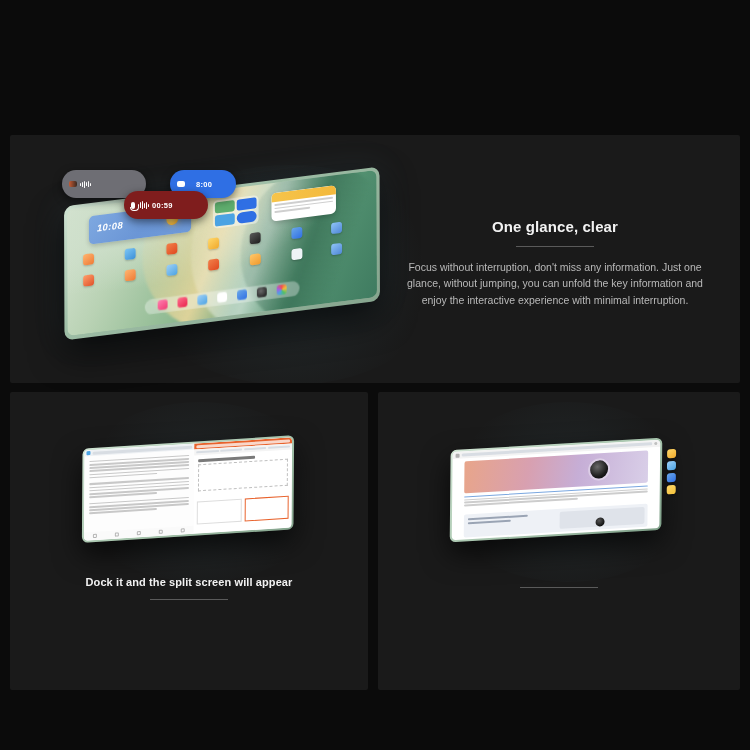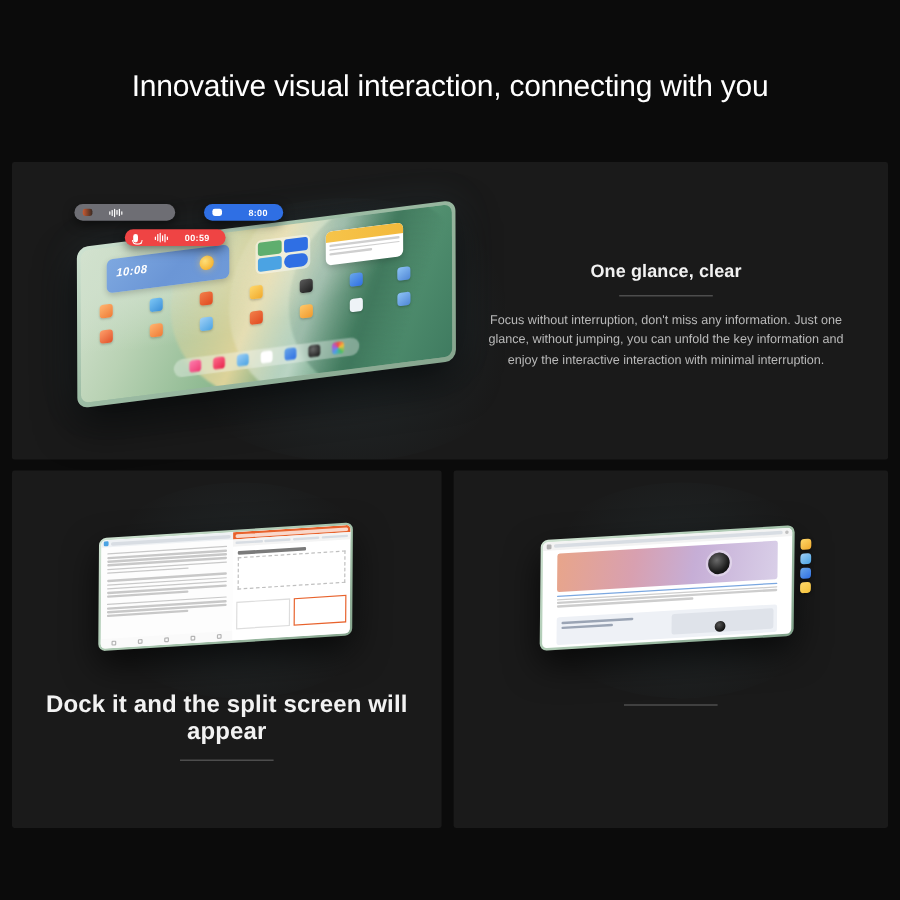--- a/index.html
+++ b/index.html
@@ -60,21 +60,21 @@
   .copy-top{
     position:absolute; left:395px; top:218px; width:320px;
   }
   .copy-top .txt-head{ font-size:15px; }
   .copy-top .divider{ width:78px; }
   .copy-top .txt-body{ font-size:10.5px; }
 
   
   .copy-bl{ position:absolute; left:26px;  top:576px; width:326px; }
   .copy-br{ position:absolute; left:392px; top:576px; width:334px; }
-  .copy-bl .txt-head, .copy-br .txt-head{ font-size:20px; }
+  .copy-bl .txt-head, .copy-br .txt-head{ font-size:11px; }
   .copy-bl .divider, .copy-br .divider{ width:78px; }
   .copy-bl .txt-body, .copy-br .txt-body{ font-size:10.5px; }
 
   
   .hero{
     position:absolute; left:55px; top:182px; width:345px; height:155px;
   }
   .tablet-3d{
     position:absolute; left:8px; top:5px;
     width:318px; height:133px;
@@ -170,31 +170,31 @@
     border-radius:8px; background:rgba(255,255,255,.34);
     backdrop-filter:blur(3px);
     display:flex; align-items:center; justify-content:space-evenly;
     padding:0 3px;
   }
   .dock i{ width:10px; height:10px; border-radius:3px; display:block; }
 
   
   .pill{
     position:absolute;
-    display:flex; align-items:center; gap:14px;
+    display:flex; align-items:center; gap:3px;
     border-radius:999px;
     padding:0 7px;
-    height:14px;
+    height:28px;
     font-size:7.5px; color:#fff; letter-spacing:.3px;
     box-shadow:0 3px 9px rgba(0,0,0,.5);
     text-align:right;
   }
   .pill-grey{ left:62px; top:170px; width:84px; background:#6e6e74; }
   .pill-blue{ left:170px;top:170px; width:66px; background:#2f6fe4; }
-  .pill-red { left:104px;top:191px; width:84px; background:#ef4444; }
+  .pill-red { left:124px;top:191px; width:84px; background:#7f1d1d; }
 
   .ico-sq{ width:8px;height:6px;border-radius:2px;flex:0 0 auto; }
   .ico-mic{
     width:4px;height:7px;border-radius:2px;background:#fff;flex:0 0 auto;
     position:relative;
   }
   .ico-mic:after{
     content:""; position:absolute; left:-1.5px; bottom:-2px;
     width:7px;height:3px;border:1px solid #fff;border-top:none;
     border-radius:0 0 5px 5px;
@@ -280,21 +280,20 @@
     position:absolute; right:-14px; top:12px;
     display:flex; flex-direction:column; gap:3px;
   }
   .float-apps i{ width:9px;height:9px;border-radius:3px;display:block;box-shadow:0 1px 3px rgba(0,0,0,.4); }
 </style>
 </head>
 <body>
 
 <div class="page">
 
-  <h1 class="page-title">Innovative visual interaction, connecting with you</h1>
 
   <div class="panel panel-top">
     <div class="glow" style="left:120px;top:30px;width:320px;height:220px;background:radial-gradient(circle,rgba(120,190,210,.10) 0%,rgba(0,0,0,0) 70%);"></div>
   </div>
 
   <div class="hero">
     <div class="tablet-3d">
       <div class="tablet-screen">
         <div class="wave wave-gold"></div>
         <div class="wave wave-white"></div>
@@ -379,21 +378,21 @@
         <b style="height:5px"></b>
         <b style="height:7px"></b>
         <b style="height:3px"></b>
     </span>
     <span class="pill-label">00:59</span>
   </div>
 
   <div class="copy-top">
     <div class="txt-head">One glance, clear</div>
     <div class="divider"></div>
-    <div class="txt-body">Focus without interruption, don't miss any information. Just one glance, without jumping, you can unfold the key information and enjoy the interactive interaction with minimal interruption.</div>
+    <div class="txt-body">Focus without interruption, don't miss any information. Just one glance, without jumping, you can unfold the key information and enjoy the interactive experience with minimal interruption.</div>
   </div>
 
   <div class="panel panel-bl">
     <div class="glow" style="left:60px;top:10px;width:260px;height:180px;background:radial-gradient(circle,rgba(120,190,210,.09) 0%,rgba(0,0,0,0) 70%);"></div>
   </div>
 
   <div class="bl-wrap">
     <div class="tab-bl">
       <div class="tab-bl-screen">
         <div class="sp-left">

